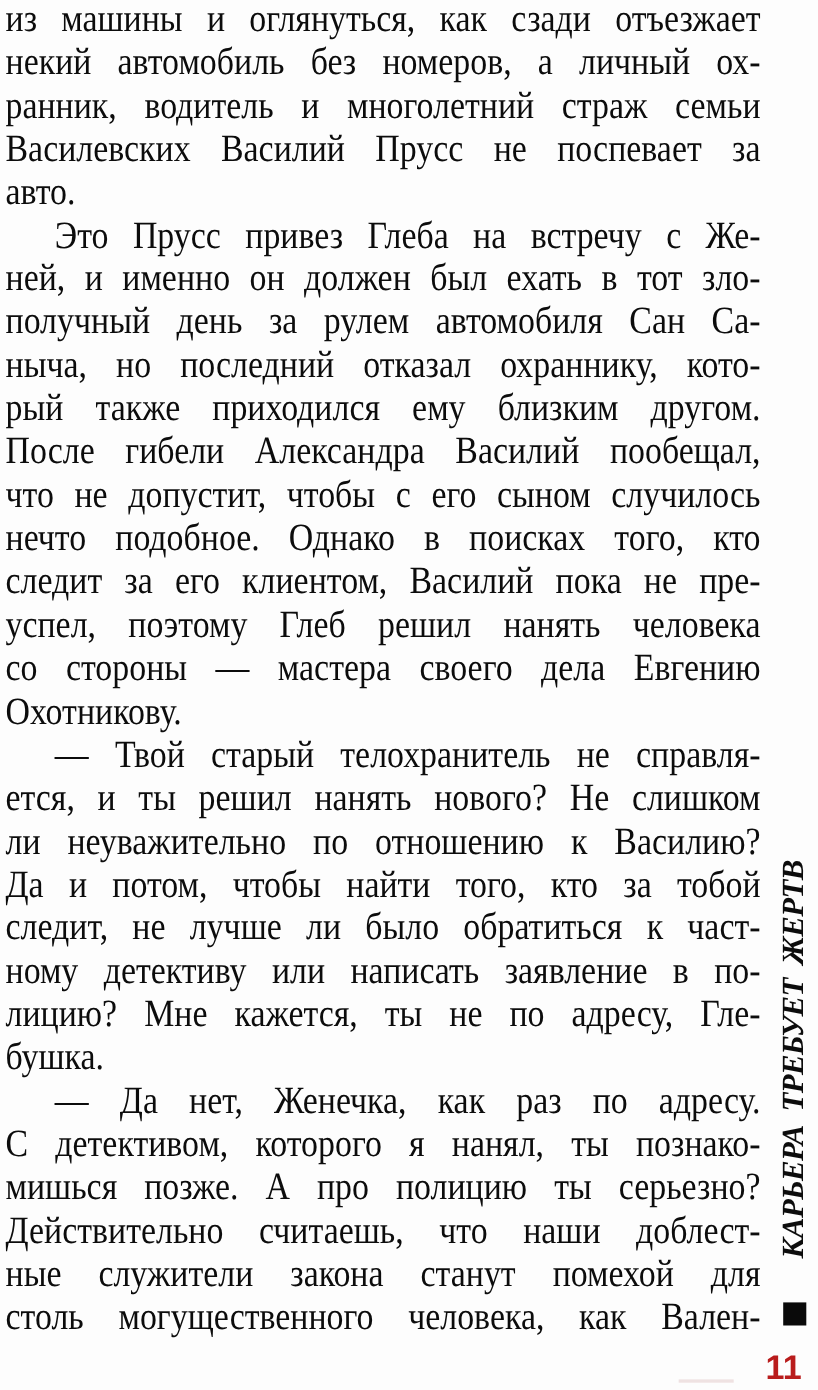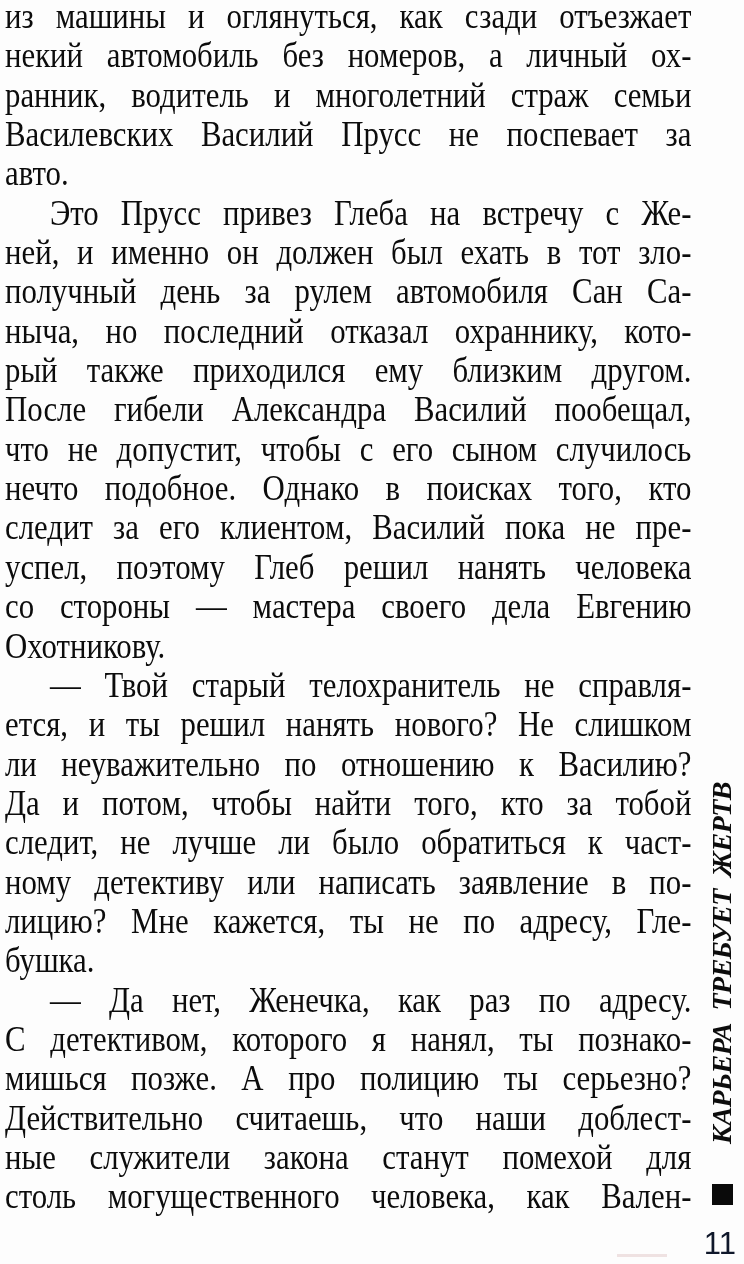--- a/index.html
+++ b/index.html
@@ -60,26 +60,26 @@
     position: absolute;
     left: 712px; top: 1184px;
     width: 21px; height: 21px;
     background: #0a0a0a;
   }
 
   .page-number {
     position: absolute;
     left: 696px; top: 1228px;
     width: 40px;
-    text-align: right;
+    text-align: left;
     font-family: "Liberation Sans", sans-serif;
-    font-weight: normal;
+    font-weight: bold;
     font-size: 31px;
     line-height: 32px;
-    color: #0f172a;
+    color: #b91c1c;
   }
 
   .scan-artifact {
     position: absolute;
     left: 617px; top: 1254px;
     width: 50px; height: 3px;
     background: #efe2e2;
   }
 </style>
 </head>

